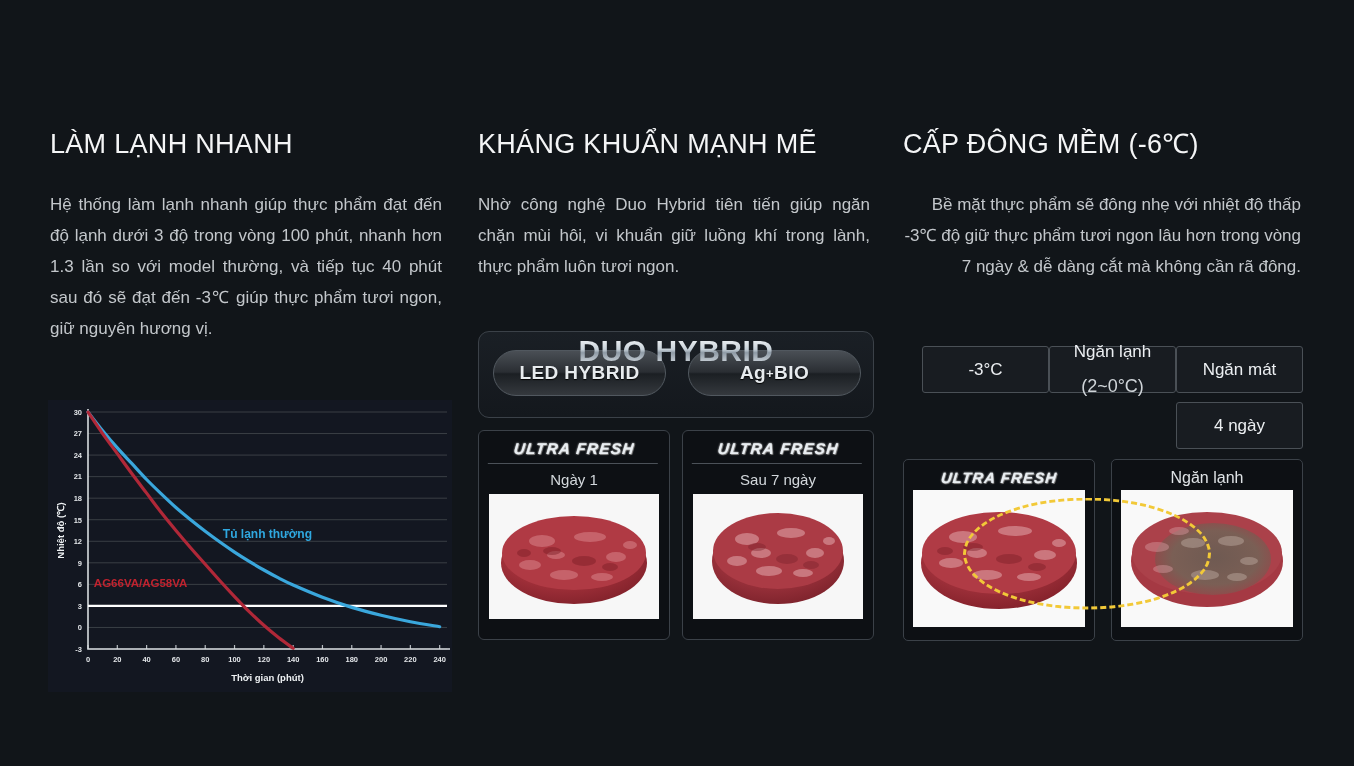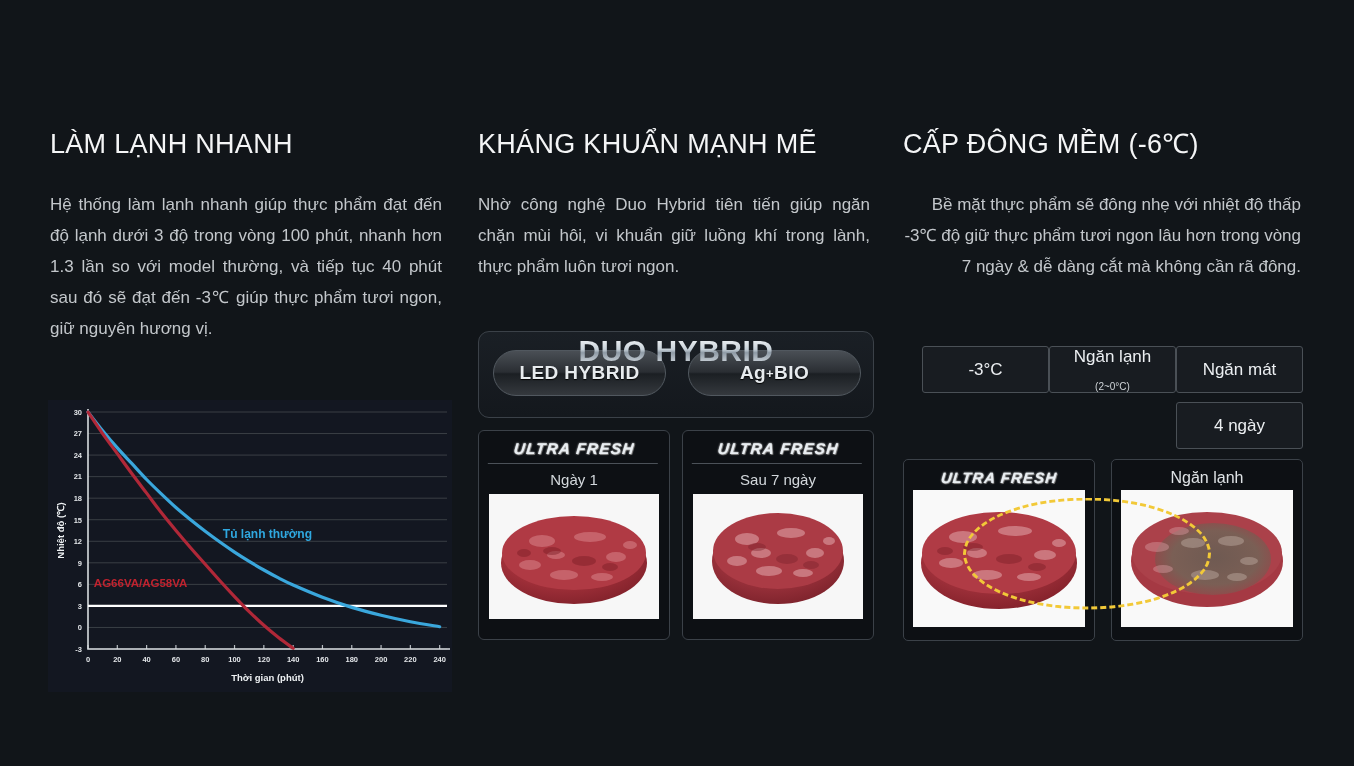--- a/index.html
+++ b/index.html
@@ -96,21 +96,21 @@
   
   .spec-table { position:absolute; left:903px; top:346px; width:400px; }
   .spec-row { display:flex; justify-content:flex-end; margin-bottom:9px; }
   .spec-cell {
     width: 127px; height: 47px;
     border:1px solid #4a5056; border-radius:3px;
     background:#181c21;
     display:flex; flex-direction:column; align-items:center; justify-content:center;
     color:#eceff2; font-size:17px; line-height:1.15;
   }
-  .spec-cell .sub { font-size:10px; color:#cfd4d8; margin-top:14px; }
+  .spec-cell .sub { font-size:18px; color:#cfd4d8; margin-top:14px; }
 
   
   .c3-photos { position:absolute; left:903px; top:459px; width:400px; display:flex; justify-content:space-between; }
   .c3-card {
     width: 192px; height: 182px;
     border:1px solid #3b4148; border-radius:5px;
     background:#0d1014; padding:8px 9px 9px;
   }
   .c3-head-logo {
     text-align:center; font-size:15px; font-weight:700; font-style:italic;

